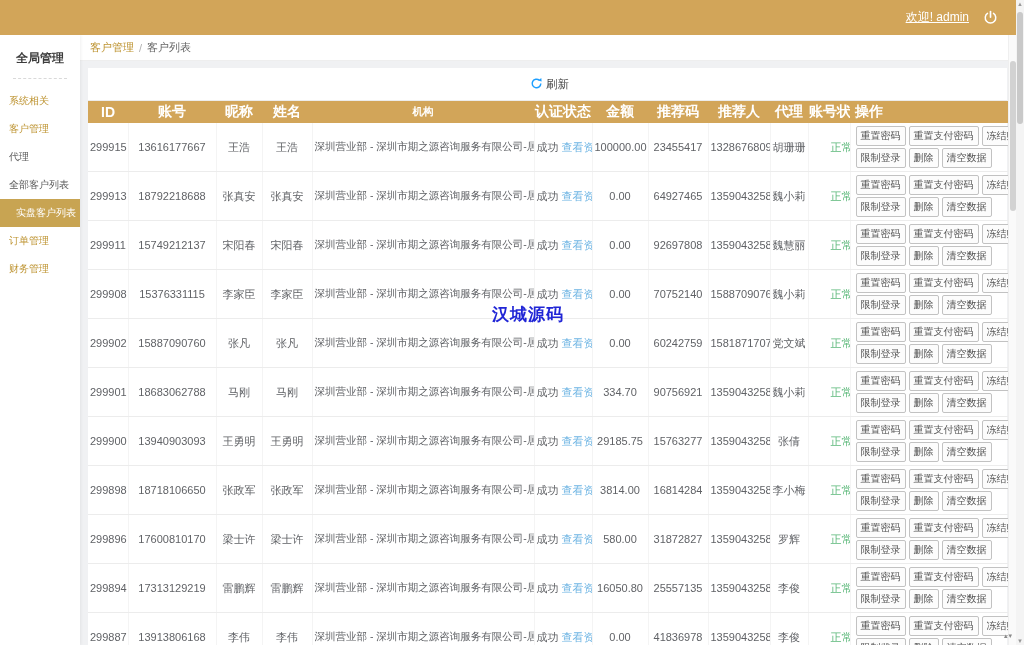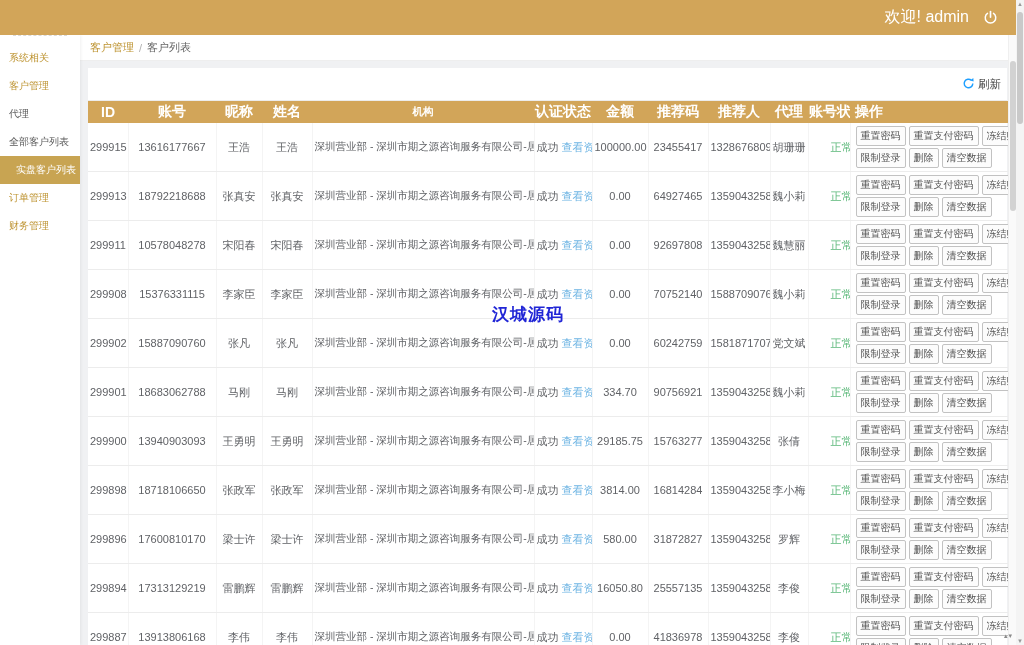--- a/index.html
+++ b/index.html
@@ -3,21 +3,21 @@
 <meta charset="utf-8">
 <style>
   * { margin:0; padding:0; box-sizing:border-box; }
   html,body { width:1024px; height:645px; overflow:hidden; background:#f0f1f3;
     font-family:"Liberation Sans","DejaVu Sans",sans-serif; }
   body { position:relative; }
 
   
   .topbar { position:absolute; left:0; top:0; width:1024px; height:35px; background:#d2a559; z-index:20; }
   .topbar-right { position:absolute; right:26px; top:0; height:35px; display:flex; align-items:center; gap:14px; }
-  .welcome { color:#fff; font-size:16px; }
+  .welcome { color:#fff; font-size:12px;text-decoration:underline; }
   .power-icon { width:15px; height:15px; display:inline-block; cursor:pointer; }
 
   
   .sidebar { position:absolute; left:0; top:35px; width:80px; bottom:0; background:#fff; z-index:10;
     box-shadow:1px 0 3px rgba(0,0,0,.06); }
   .sidebar-title { font-size:12px; font-weight:bold; color:#3c3c3c; text-align:center; padding:15px 0 11px; }
   .sidebar-divider { margin:0 13px 8px; border-bottom:1px dashed #d9d9d9; }
   .menu-item { font-size:10px; padding:7px 0 7px 9px; color:#be9432; cursor:pointer; white-space:nowrap; }
   .menu-item.plain { color:#5a5a5a; }
   .menu-item.active { background:#c8a452; color:#fff;padding-left:16px; }
@@ -25,22 +25,22 @@
   
   .main { position:absolute; left:80px; top:35px; right:0; bottom:0; background:#f0f1f3; }
   .breadcrumb-bar { height:26px; background:#fff; display:flex; align-items:center; padding-left:10px;
     font-size:11px; gap:5px; border-bottom:1px solid #eee; }
   .bc-parent { color:#be9432; cursor:pointer; }
   .bc-sep { color:#b0b0b0; }
   .bc-current { color:#666;text-align:center; }
 
   .card { margin:7px 17px 0 8px; background:#fff; height:640px; position:relative; }
 
-  .toolbar { display:flex; align-items:center; justify-content:flex-end; padding:9px 6px 8px 10px;
-    border-bottom:1px solid #ececec; }
+  .toolbar { display:flex; align-items:center; justify-content:space-between; padding:9px 6px 8px 10px;
+    border-bottom:1px solid #ececec;flex-direction:column; }
   .refresh { display:flex; align-items:center; gap:3px; font-size:11.5px; color:#444; cursor:pointer; }
   .filters { display:flex; align-items:center; gap:5px; font-size:11px; color:#555; }
   .filters label { margin-left:6px; }
   .f-input { width:78px; height:21px; border:1px solid #d6d6d6; border-radius:2px; font-size:11px; padding:0 4px; outline:none; }
   .f-select { width:46px; height:22px; border:1px solid #c9c9c9; border-radius:2px; display:inline-flex;
     align-items:center; justify-content:space-between; padding:0 3px 0 5px; font-size:11px; color:#333;
     cursor:pointer; background:#fff; }
   .f-select .arrow { font-size:8px; color:#666; }
   .search-btn { height:22px; padding:0 9px; border:1px solid #bfbfbf; background:#f7f7f7; border-radius:2px;
     font-size:11px; color:#333; cursor:pointer; margin-left:4px; }
@@ -87,20 +87,21 @@
     <span class="power-icon">
       <svg viewBox="0 0 24 24" width="15" height="15">
         <path d="M12 2.5v9" stroke="#fff" stroke-width="2.6" fill="none" stroke-linecap="round"></path>
         <path d="M7.2 5.4a8.4 8.4 0 1 0 9.6 0" stroke="#fff" stroke-width="2.4" fill="none" stroke-linecap="round"></path>
       </svg>
     </span>
   </div>
 </div>
 
 <div class="sidebar">
+  <div class="sidebar-title">全局管理</div>
   <div class="sidebar-divider"></div>
   <div class="menu-item">系统相关</div>
   <div class="menu-item">客户管理</div>
   <div class="menu-item plain">代理</div>
   <div class="menu-item plain">全部客户列表</div>
   <div class="menu-item active">实盘客户列表</div>
   <div class="menu-item">订单管理</div>
   <div class="menu-item">财务管理</div>
 </div>
 
@@ -183,21 +184,21 @@
     <td class="c-ops">
       <div class="ops">
         <button>重置密码</button><button>重置支付密码</button><button>冻结账号</button><br>
         <button>限制登录</button><button>删除</button><button>清空数据</button>
       </div>
     </td>
   </tr>
 
   <tr>
     <td class="c-id"><span>299911</span></td>
-    <td class="c-account"><span>10578048278</span></td>
+    <td class="c-account"><span>15749212137</span></td>
     <td class="c-nick"><span>宋阳春</span></td>
     <td class="c-name"><span>宋阳春</span></td>
     <td class="c-org"><span>深圳营业部 - 深圳市期之源咨询服务有限公司-居间代表（刘俊杰）</span></td>
     <td class="c-auth">
       <span>成功</span>
       <a class="link">查看资料</a>
     </td>
     <td class="c-amount"><span>0.00</span></td>
     <td class="c-code"><span>92697808</span></td>
     <td class="c-ref"><span>13590432587</span></td>

